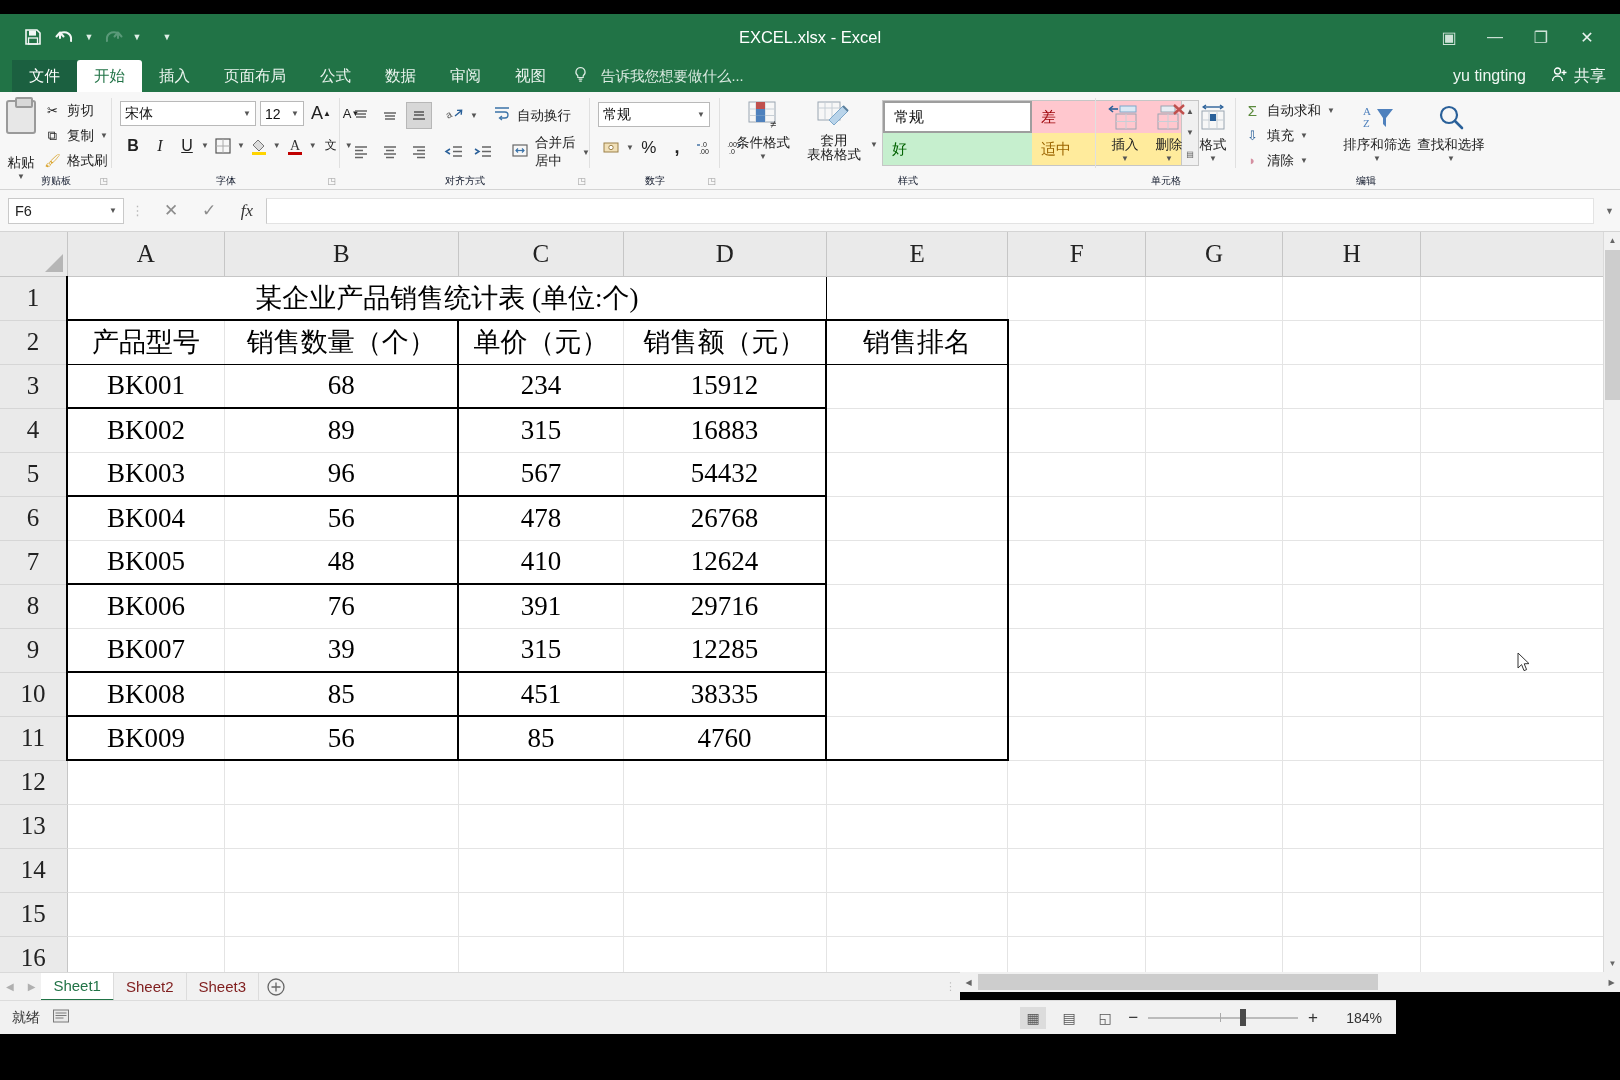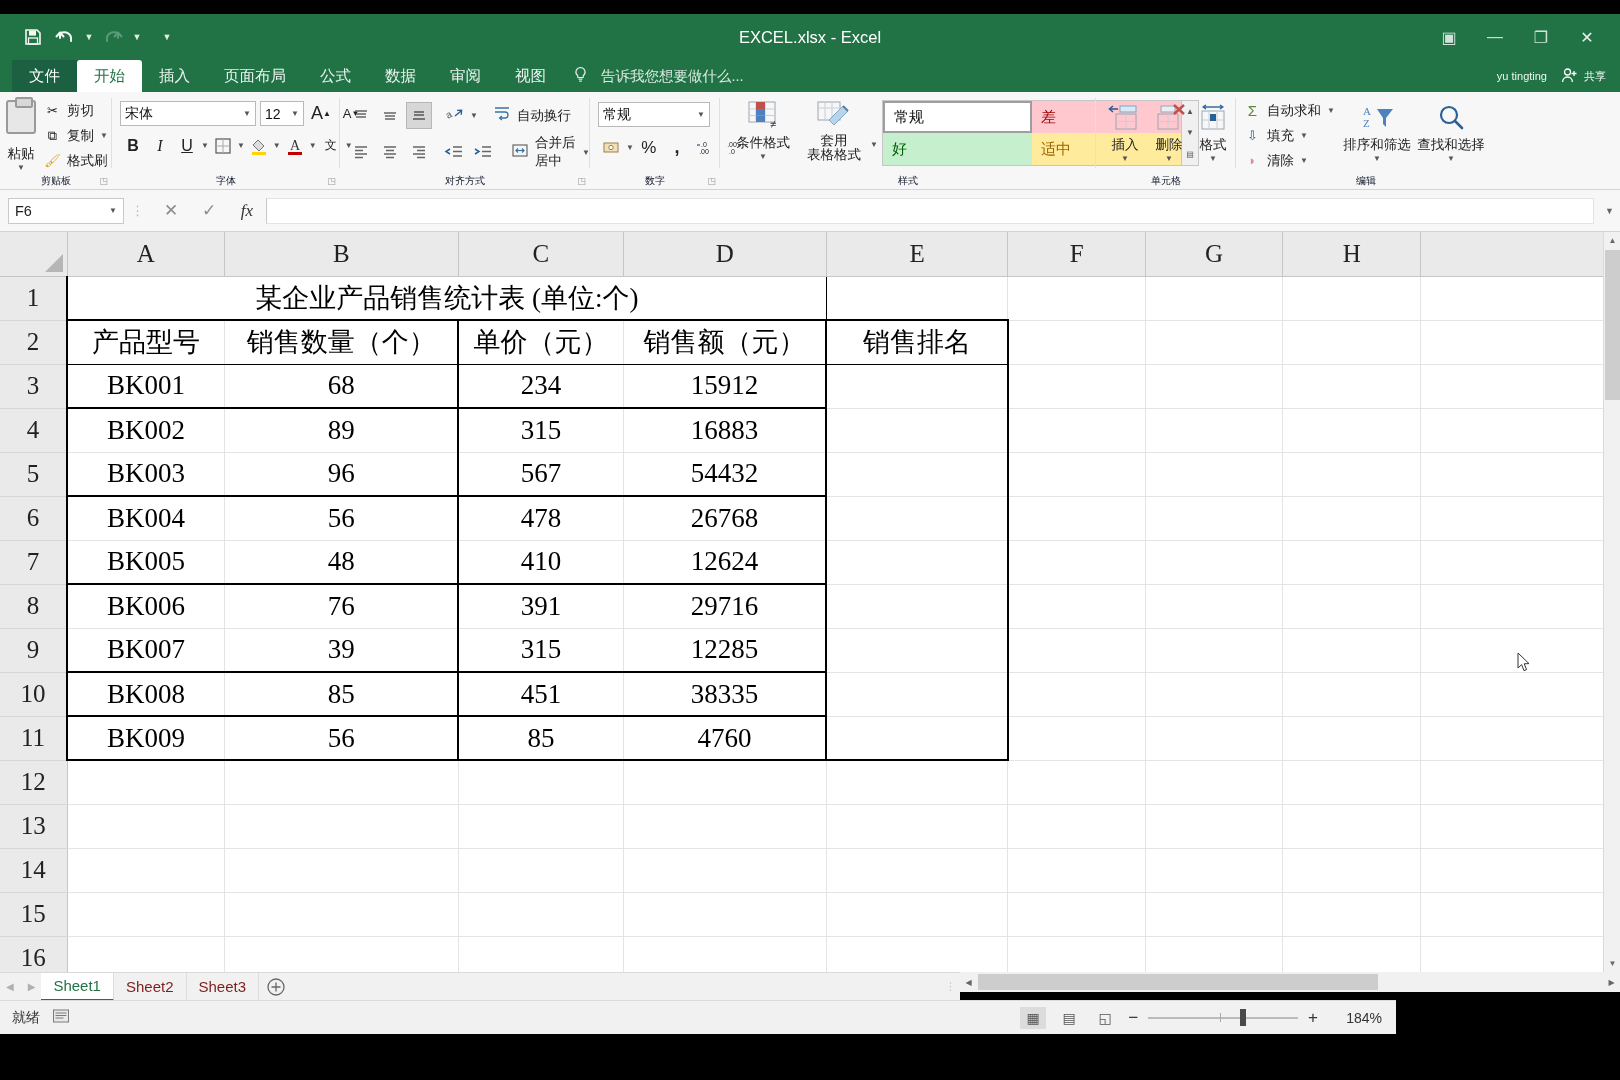--- a/index.html
+++ b/index.html
@@ -40,22 +40,22 @@
   }
   .rtab {
     height:32px; padding:0 17px; display:flex; align-items:center;
     color:#eaf4ee; font-size:15.5px; white-space:nowrap;
   }
   .rtab.file { background:#1b6040; color:#fff; }
   .rtab.active { background:#fff; color:#217346; border-radius:3px 3px 0 0; }
   .tellme { display:flex; align-items:center; gap:13px; color:#dcebe2; font-size:14.5px;
             margin-left:10px; height:32px; }
   .ribbon-right {
-    position:absolute; right:14px; top:60px; height:32px; display:flex; align-items:center; gap:14px;
-    color:#eef6f1; font-size:11px;
+    position:absolute; right:14px; top:60px; height:32px; display:flex; align-items:center; gap:25px;
+    color:#eef6f1; font-size:16px;
   }
   .share { display:flex; align-items:center; gap:6px; }
 
   
   .ribbon {
     position:absolute; left:0; top:92px; width:1620px; height:98px;
     background:#f7f7f7; border-bottom:1px solid #d4d4d4;
   }
   .grp { position:absolute; top:0; height:98px; }
   .grp-label {
@@ -284,21 +284,21 @@
       </span>
       <span>共享</span>
     </span>
   </div>
 
   <div class="ribbon">
 
     <div class="grp" style="left:0; width:112px;">
       <div style="position:absolute;left:6px;top:8px;display:flex;flex-direction:column;align-items:center;">
         <div class="paste-ico"></div>
-        <div class="mini" style="margin-top:11px;">粘贴</div>
+        <div class="mini" style="margin-top:20px;">粘贴</div>
         <div class="caret-sm">▼</div>
       </div>
       <div style="position:absolute;left:44px;top:6px;">
         <div class="cb-item">
           <span class="cb-ico">✂</span>
           <span>剪切</span>
         </div>
         <div class="cb-item">
           <span class="cb-ico">⧉</span>
           <span>复制</span>

